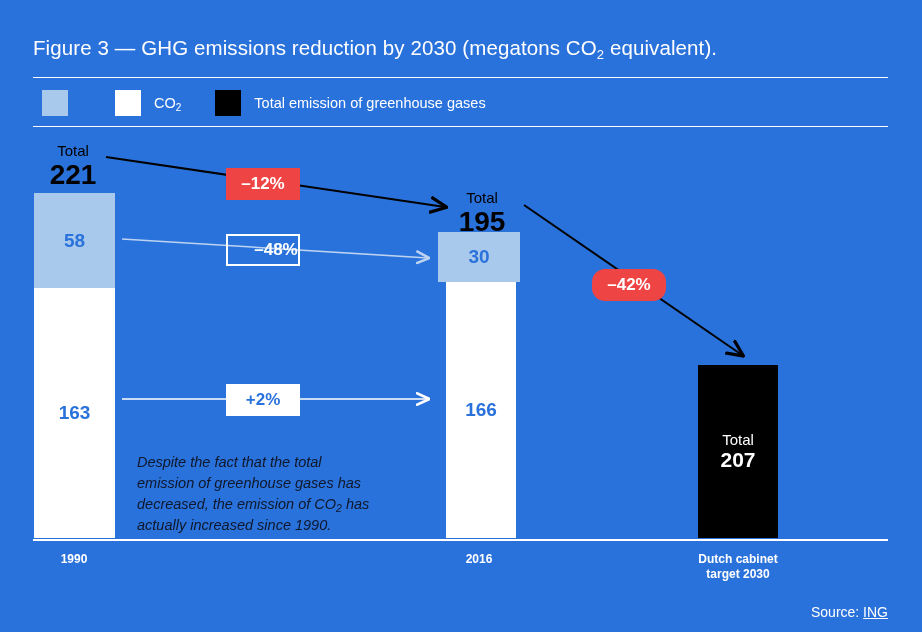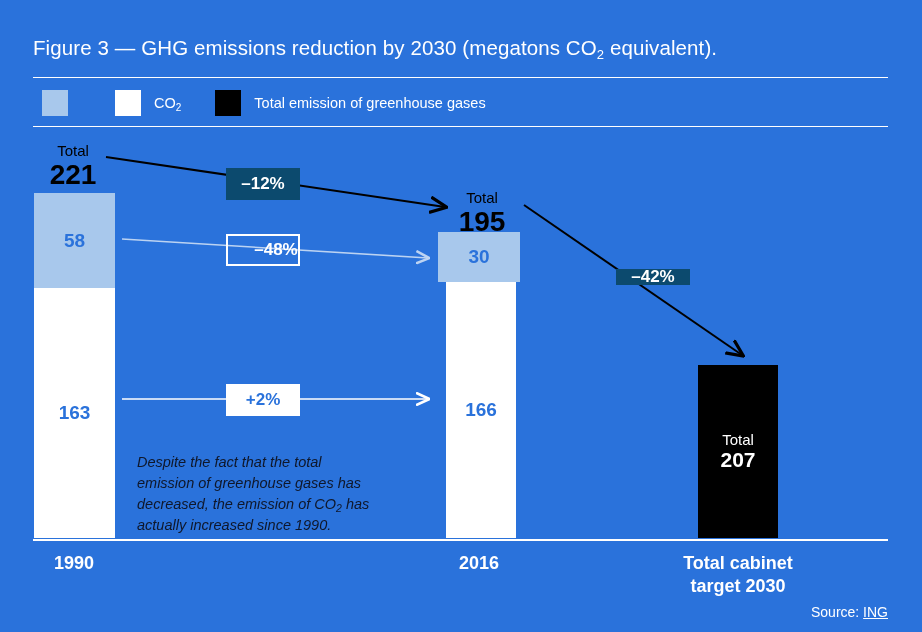--- a/index.html
+++ b/index.html
@@ -144,36 +144,36 @@
   .total-callout .v {
     display: block;
     font-size: 28px;
     font-weight: bold;
   }
   
   .cat-label {
     position: absolute;
     text-align: center;
     color: #ffffff;
-    font-size: 18px;
+    font-size: 12px;
     font-weight: bold;
     line-height: 1.25;
   }
   
   .badge {
     position: absolute;
     display: flex;
     align-items: center;
     justify-content: center;
     font-size: 17px;
     font-weight: bold;
     box-sizing: border-box;
   }
   .badge-black {
-    background: #0c4a6e;
+    background: #ef4444;
     color: #ffffff;
   }
   .badge-outline {
     background: transparent;
     color: #ffffff;
     border: 2px solid #ffffff;
   }
   .badge-white {
     background: #ffffff;
     color: #2a72db;
@@ -293,30 +293,30 @@
     </div>
     <div class="cat-label" style="left:429px; top:552px; width:100px;">2016</div>
 
     <div class="bar seg-black" style="left:698px; top:365px; width:80px; height:173px; display:flex; align-items:center; justify-content:center;">
       <span class="black-label">
         <span class="t">Total</span>
         <span class="v">207</span>
       </span>
     </div>
     <div class="cat-label" style="left:668px; top:552px; width:140px;">
-      <span>Total cabinet</span><br>
+      <span>Dutch cabinet</span><br>
       <span>target 2030</span>
     </div>
 
     <div class="axis-line"></div>
 
     <div class="badge badge-black" style="left:226px; top:168px; width:74px; height:32px;">–12%</div>
     <div class="badge badge-outline" style="left:226px; top:234px; width:74px; height:32px;padding-left:26px;">–48%</div>
     <div class="badge badge-white" style="left:226px; top:384px; width:74px; height:32px;">+2%</div>
-    <div class="badge badge-black" style="left:616px; top:269px; width:74px; height:16px;">–42%</div>
+    <div class="badge badge-black" style="left:592px; top:269px; width:74px; height:32px;border-radius:13px;">–42%</div>
 
     <div class="annotation">
       <span>Despite the fact that the total</span><br>
       <span>emission of greenhouse gases has</span><br>
       <span>decreased, the emission of CO</span><sub>2</sub><span> has</span><br>
       <span>actually increased since 1990.</span>
     </div>
 
   </div>
 

